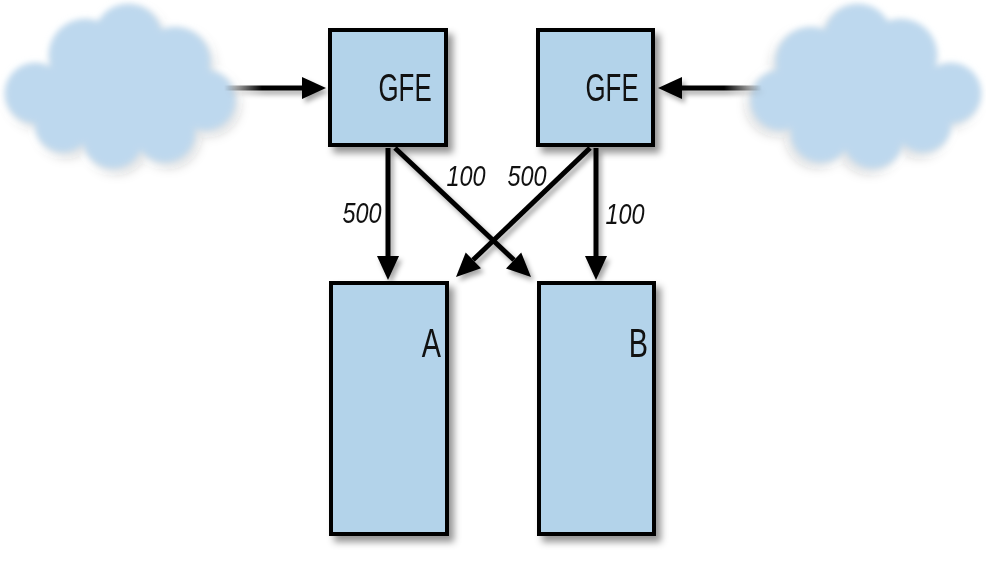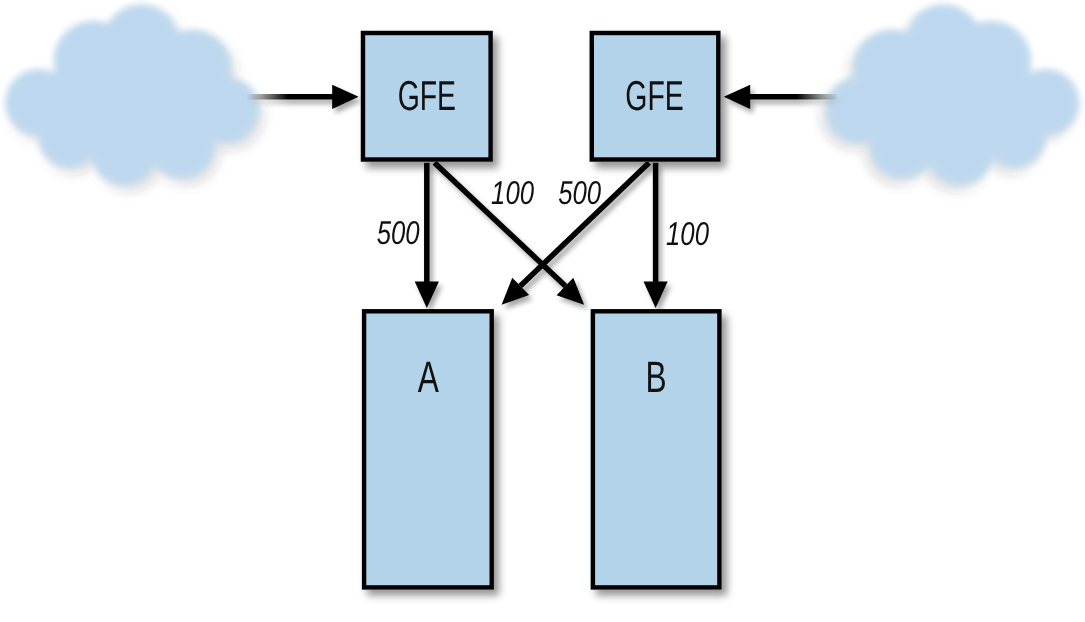--- a/index.html
+++ b/index.html
@@ -19,21 +19,21 @@
     font-family:"Liberation Sans", sans-serif;
   }
   .art{position:absolute;left:0;top:0;width:986px;height:565px;}
   .node{
     position:absolute;
     box-sizing:border-box;
     background:var(--node-fill);
     border:4px solid var(--node-border);
     box-shadow:5px 6px 7px rgba(0,0,0,0.42);
     display:flex;
-    justify-content:center;
+    justify-content:flex-end;
     color:var(--label);
   }
   .node .node-label{
     display:block;
     font-size:38px;
     line-height:1;
     letter-spacing:0px;
     transform:scaleX(0.68);
     transform-origin:center;
     white-space:nowrap;

